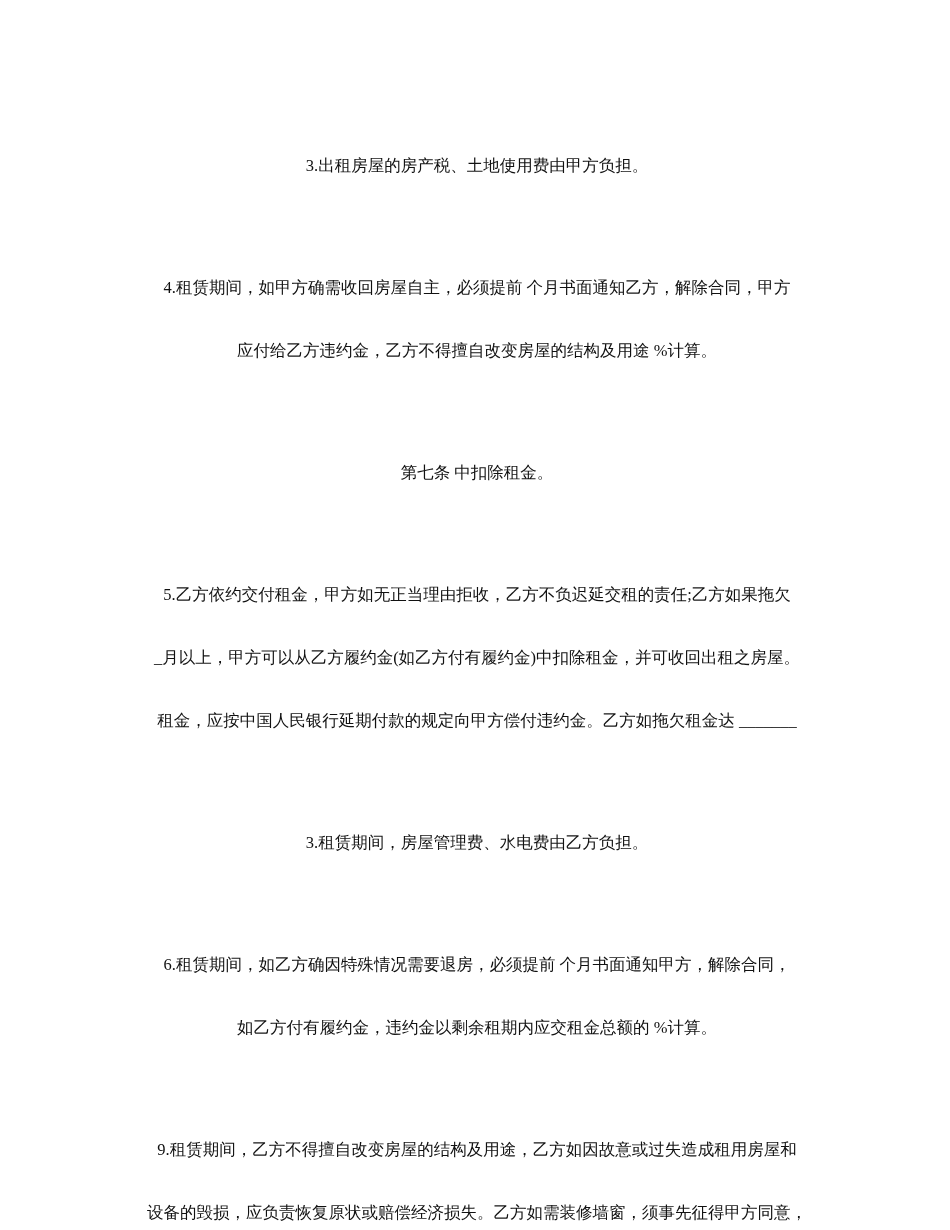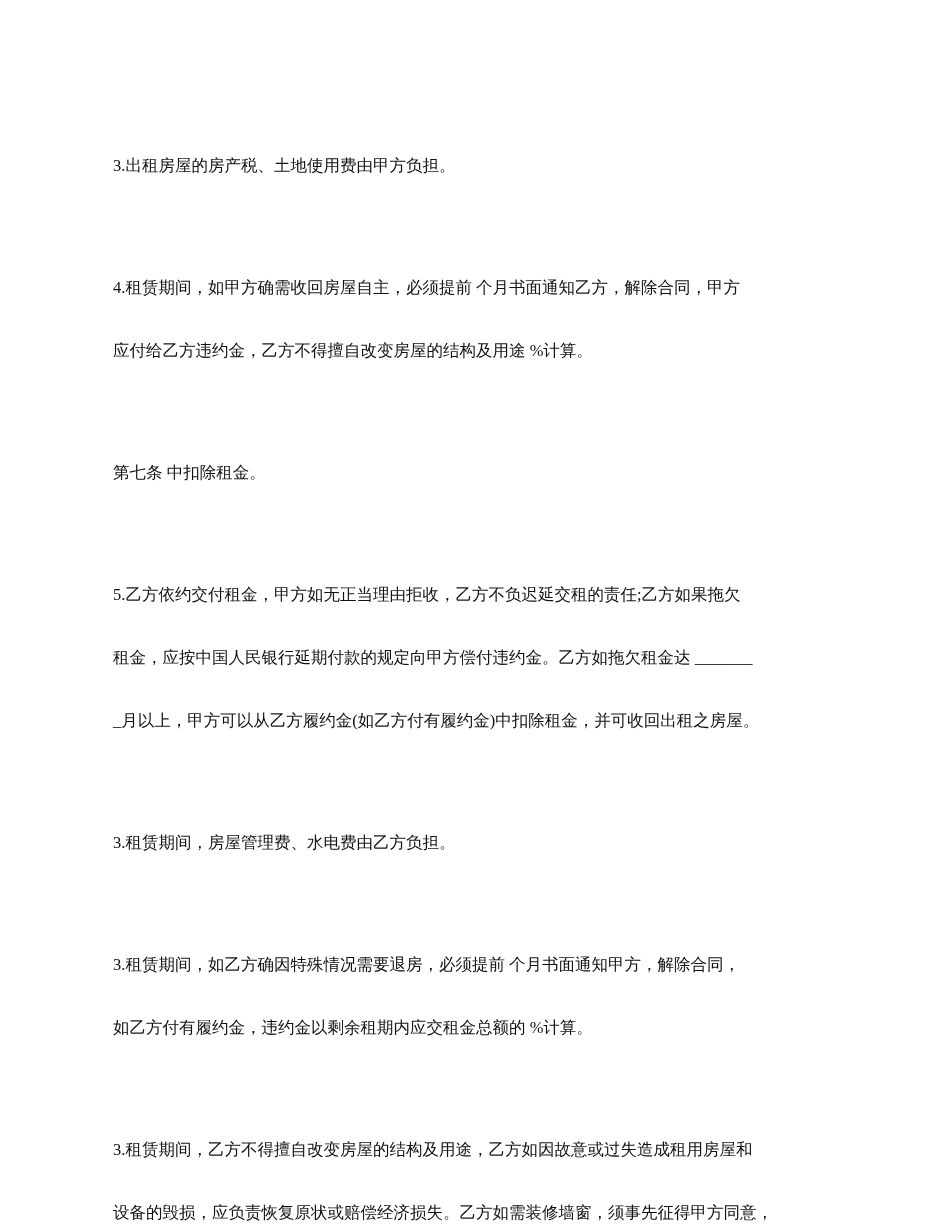--- a/index.html
+++ b/index.html
@@ -2,49 +2,49 @@
 <html><head>
 <meta charset="utf-8">
 <style>
   html, body { margin: 0; padding: 0; background: #ffffff; }
   body { width: 950px; height: 1230px; position: relative; overflow: hidden; }
   .page {
     position: absolute; left: 113px; top: 113px; width: 728px;
     font-family: "Liberation Serif", "DejaVu Serif", serif;
     font-size: 16.5px; line-height: 21px; color: #111111;
   }
-  .para { margin: 0 0 17px 0; white-space: pre-wrap; word-break: break-all; }
+  .para { margin: 0 0 17px 0; white-space: pre-wrap; word-break: break-all; text-align: center; }
   .line { display: block; white-space: pre; }
 </style>
 </head>
 <body>
 
 <div class="page">
   <div class="para">
     <span class="line">3.出租房屋的房产税、土地使用费由甲方负担。</span>
   </div>
   <div class="para">
     <span class="line">4.租赁期间，如甲方确需收回房屋自主，必须提前 个月书面通知乙方，解除合同，甲方</span>
     <span class="line">应付给乙方违约金，乙方不得擅自改变房屋的结构及用途 %计算。</span>
   </div>
   <div class="para">
     <span class="line">第七条 中扣除租金。</span>
   </div>
   <div class="para">
     <span class="line">5.乙方依约交付租金，甲方如无正当理由拒收，乙方不负迟延交租的责任;乙方如果拖欠</span>
+    <span class="line">_月以上，甲方可以从乙方履约金(如乙方付有履约金)中扣除租金，并可收回出租之房屋。</span>
     <span class="line">租金，应按中国人民银行延期付款的规定向甲方偿付违约金。乙方如拖欠租金达 _______</span>
-    <span class="line">_月以上，甲方可以从乙方履约金(如乙方付有履约金)中扣除租金，并可收回出租之房屋。</span>
   </div>
   <div class="para">
     <span class="line">3.租赁期间，房屋管理费、水电费由乙方负担。</span>
   </div>
   <div class="para">
-    <span class="line">3.租赁期间，如乙方确因特殊情况需要退房，必须提前 个月书面通知甲方，解除合同，</span>
+    <span class="line">6.租赁期间，如乙方确因特殊情况需要退房，必须提前 个月书面通知甲方，解除合同，</span>
     <span class="line">如乙方付有履约金，违约金以剩余租期内应交租金总额的 %计算。</span>
   </div>
   <div class="para">
-    <span class="line">3.租赁期间，乙方不得擅自改变房屋的结构及用途，乙方如因故意或过失造成租用房屋和</span>
+    <span class="line">9.租赁期间，乙方不得擅自改变房屋的结构及用途，乙方如因故意或过失造成租用房屋和</span>
     <span class="line">设备的毁损，应负责恢复原状或赔偿经济损失。乙方如需装修墙窗，须事先征得甲方同意，</span>
     
     
   </div>
 
 </div>
 
 </body></html>

